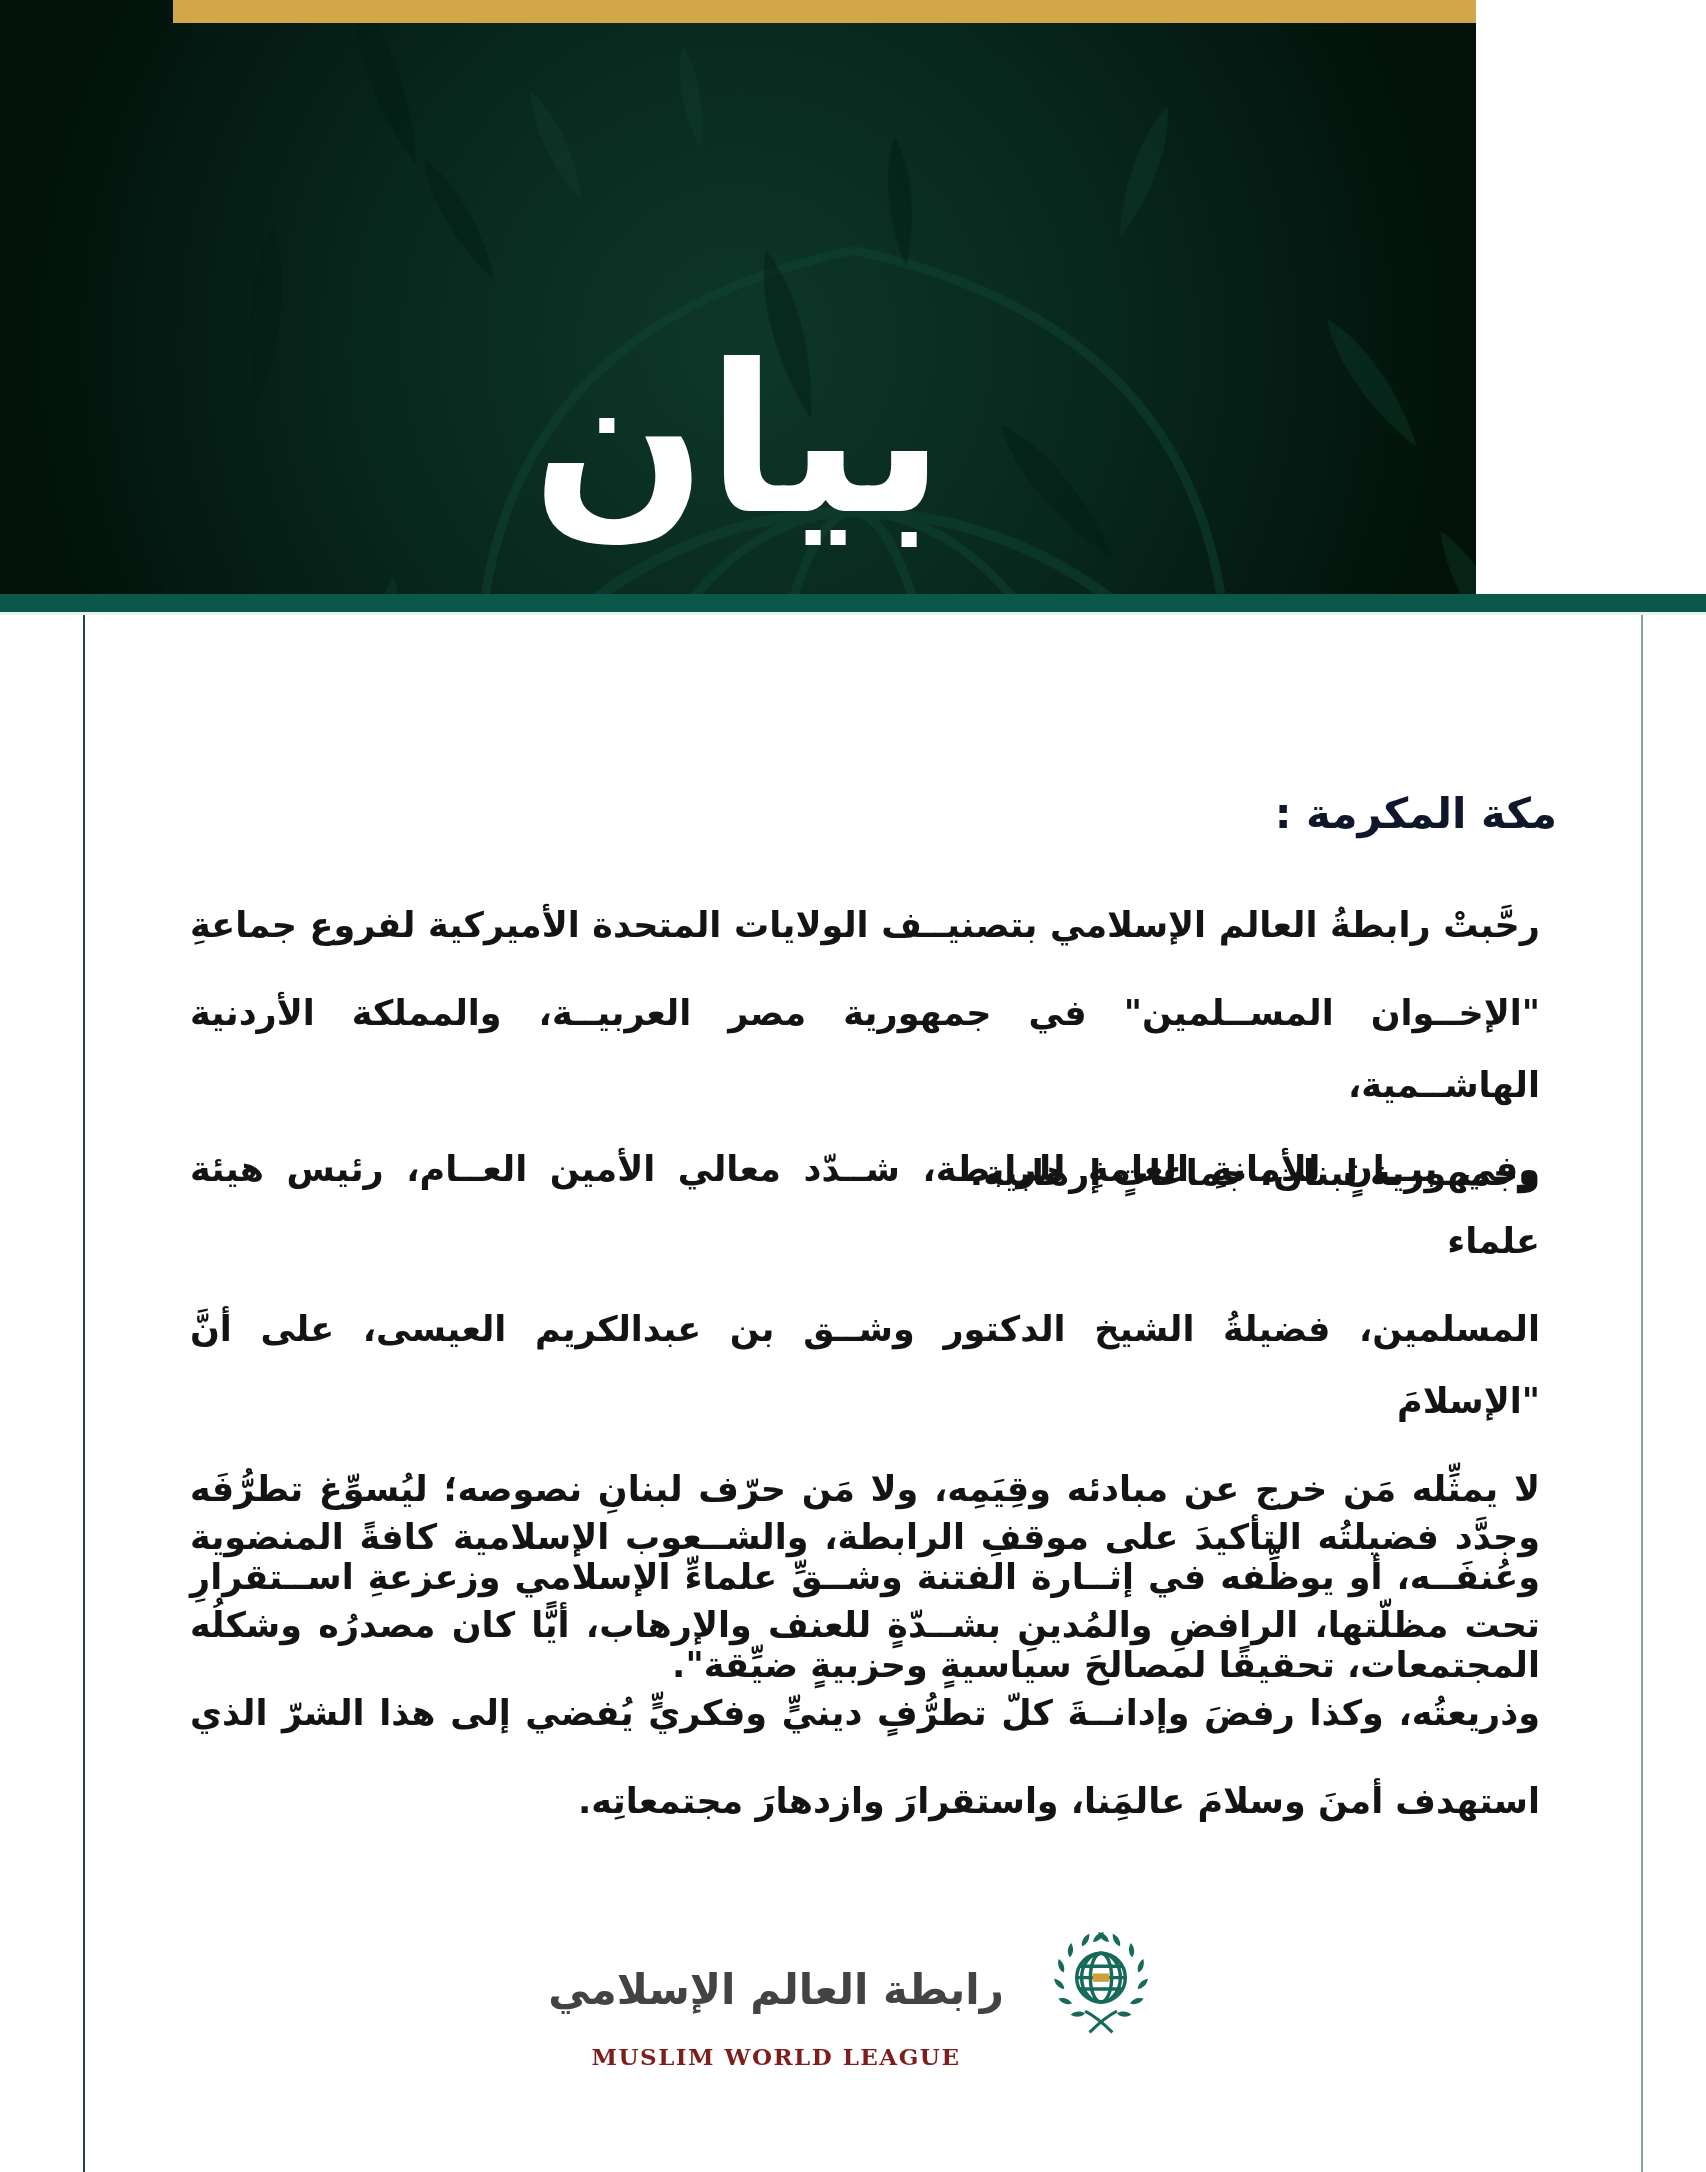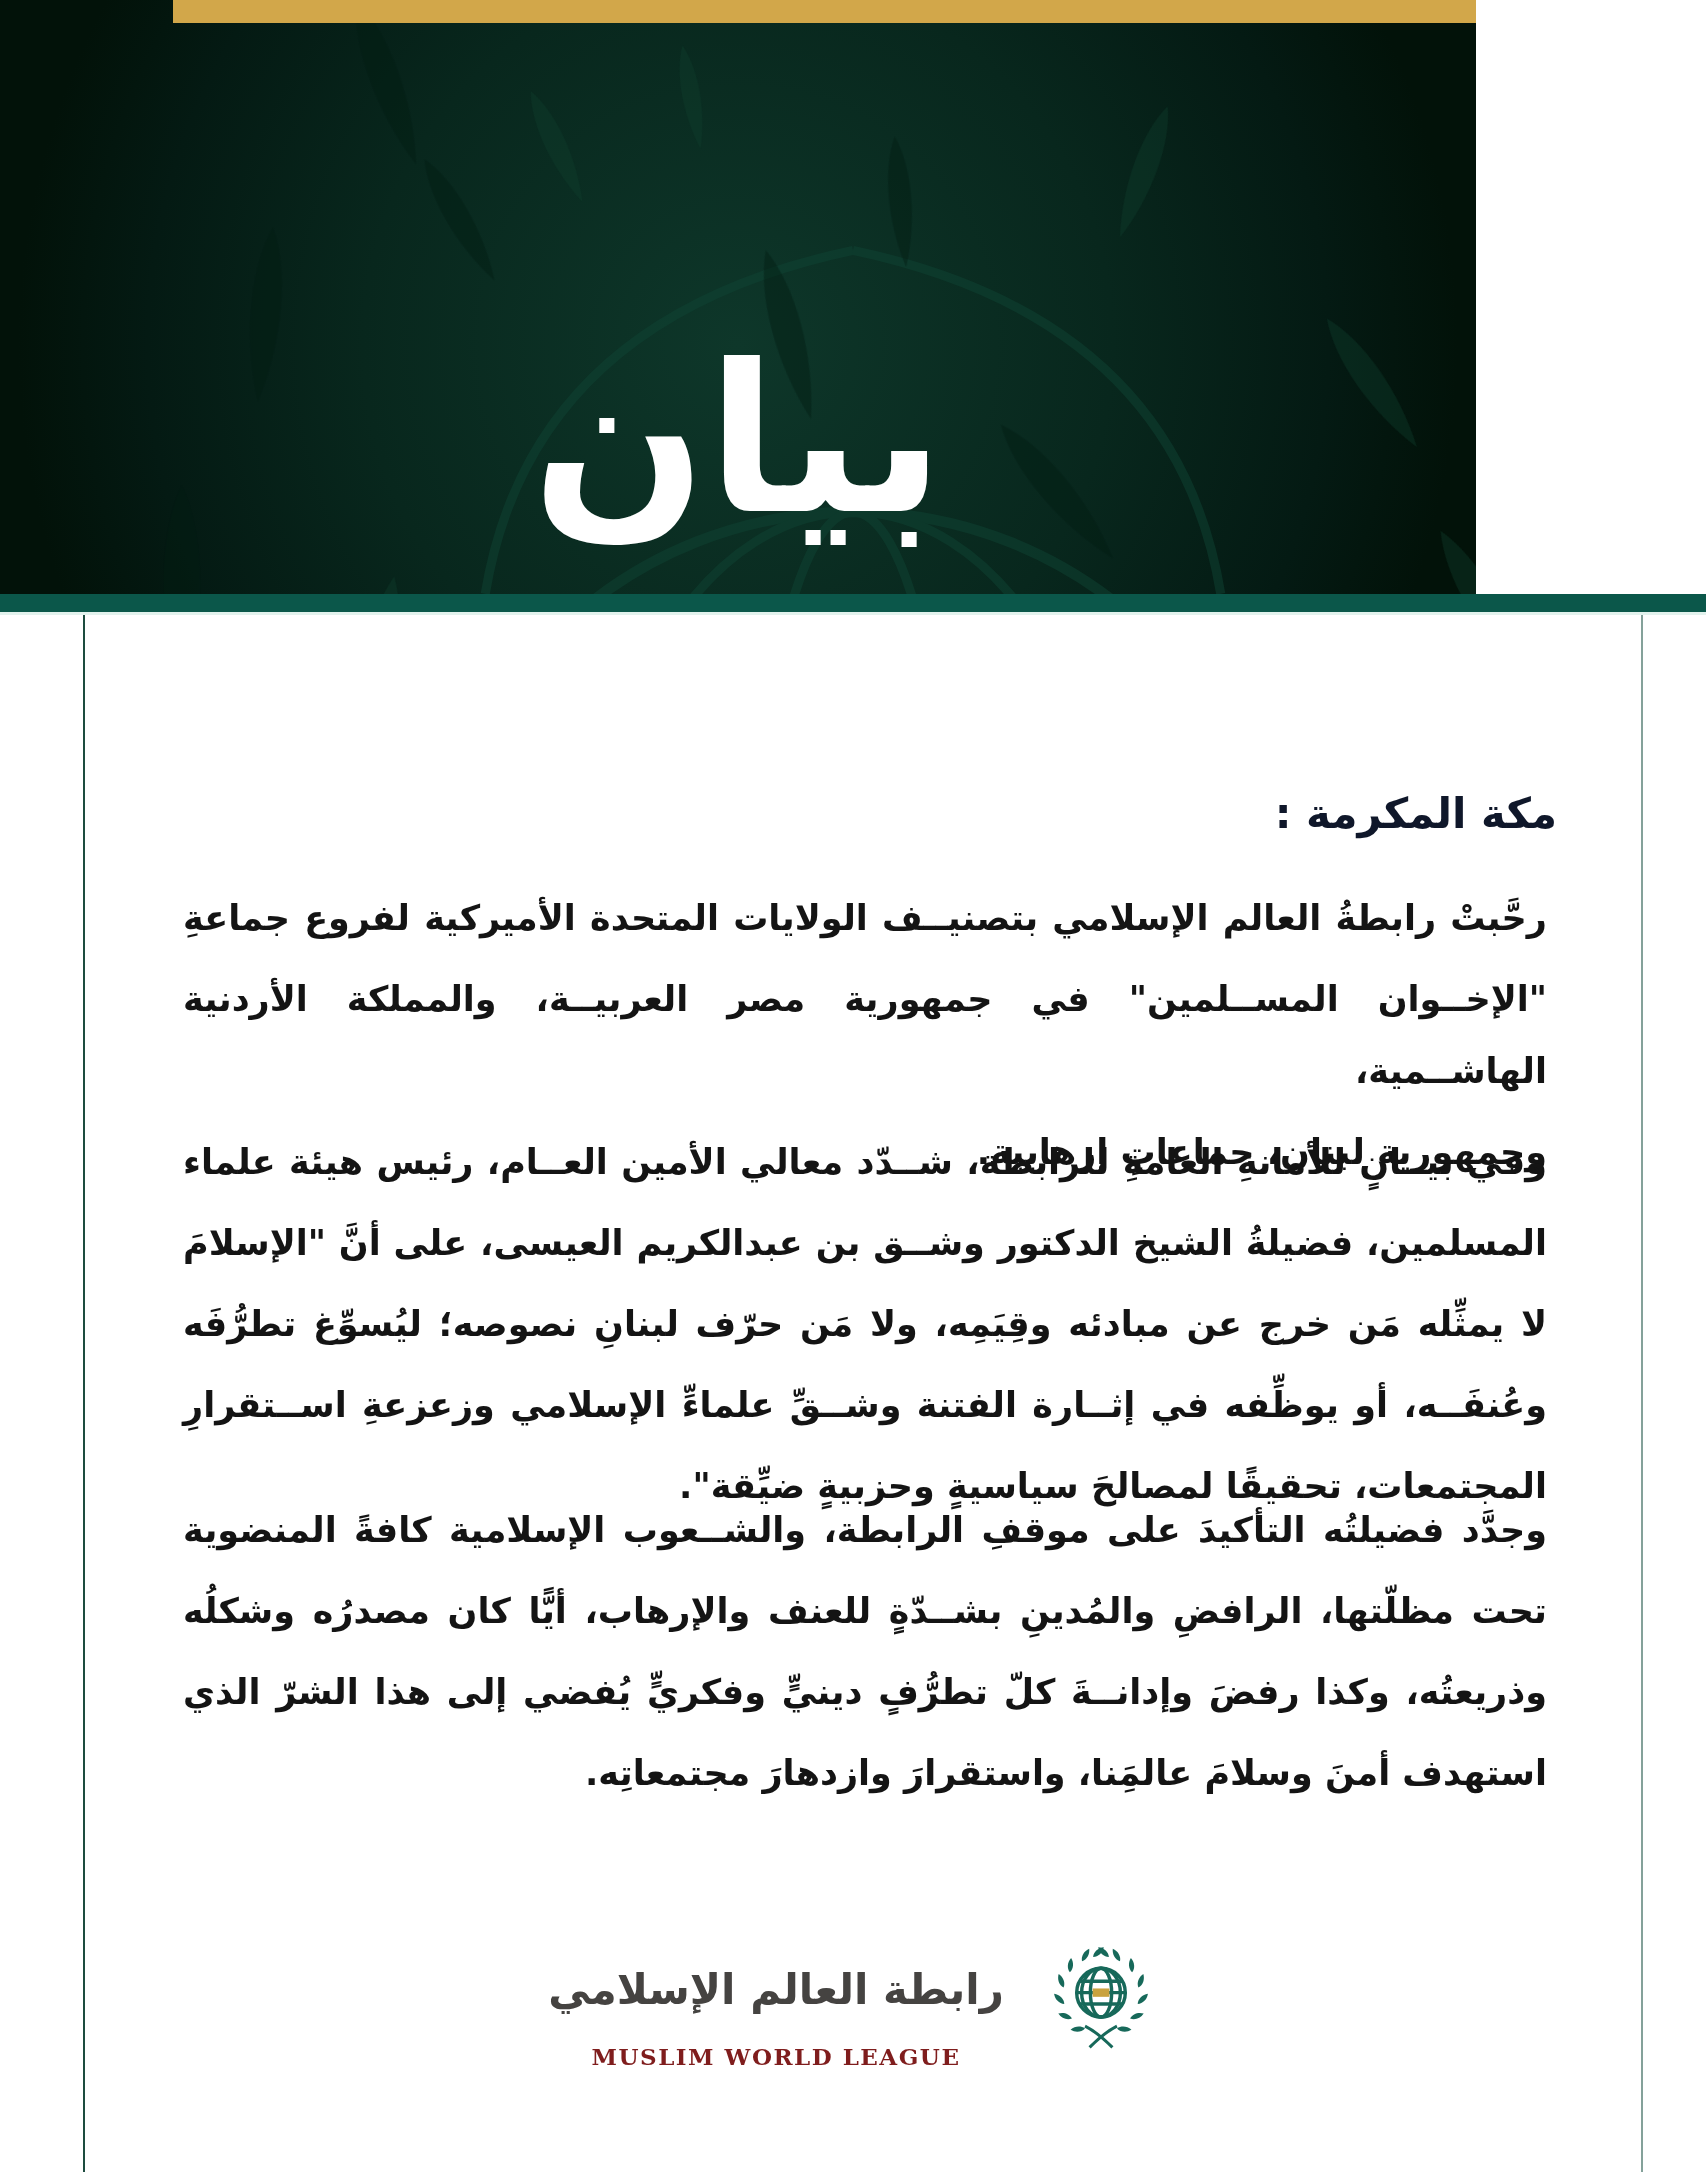--- a/index.html
+++ b/index.html
@@ -32,29 +32,29 @@
   .rule-left{left:83px;width:1.5px;background:#1d4c3f;}
   .rule-right{left:1641px;width:2.3px;background:#84a19a;}
   .city{
     position:absolute;top:789px;right:149px;margin:0;
     font-size:42px;font-weight:bold;color:#0f172a;direction:rtl;
   }
   .para{
     position:absolute;left:174px;width:1382px;direction:rtl;
     color:#141414;font-size:35px;font-weight:bold;line-height:72px;
   }
-  .para p{margin:9px;text-align:justify;text-align-last:justify;}
+  .para p{margin:16px;text-align:justify;text-align-last:justify;}
   .para p.last{text-align-last:right;}
   .para-1{top:873px;}
   .para-2{top:1117px;}
   .para-3{top:1485px;}
   
   .logo{
     position:absolute;left:0;right:0;top:1924px;
-    display:flex;justify-content:center;align-items:center;gap:40px;
+    display:flex;justify-content:center;align-items:flex-start;gap:40px;
   }
   .logo-text{display:flex;flex-direction:column;align-items:center;margin-top:26px;}
   .logo-arabic{
     font-size:42px;font-weight:bold;color:#454341;line-height:79px;direction:rtl;
   }
   .logo-english{
     font-family:"DejaVu Serif",serif;font-size:23px;font-weight:bold;
     color:#7f1d1d;letter-spacing:1.5px;margin-top:13.6px;white-space:nowrap;
   }
   .emblem{width:114px;height:108px;margin-top:7.6px;}

